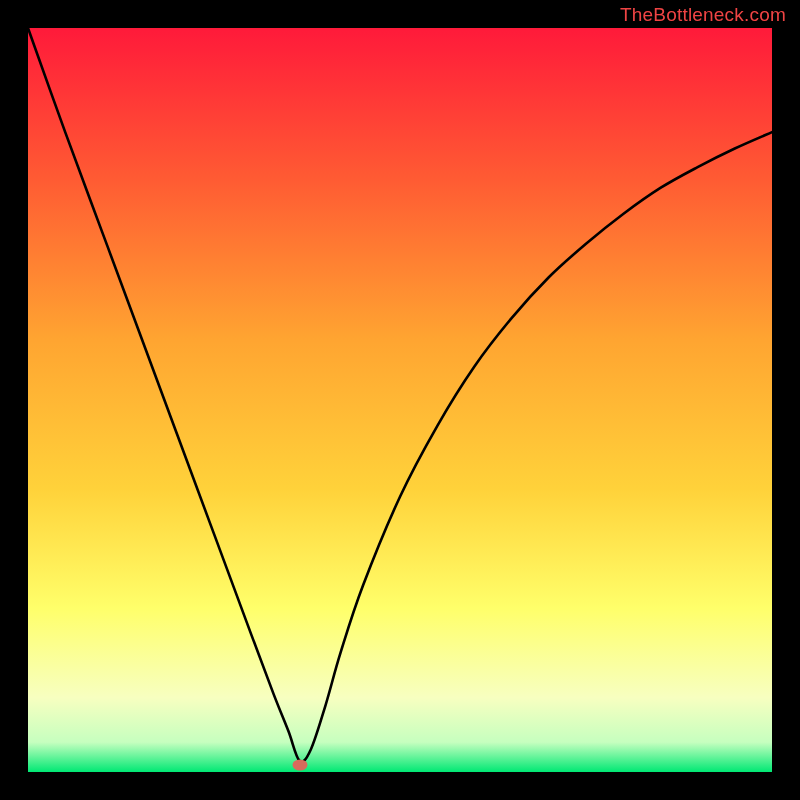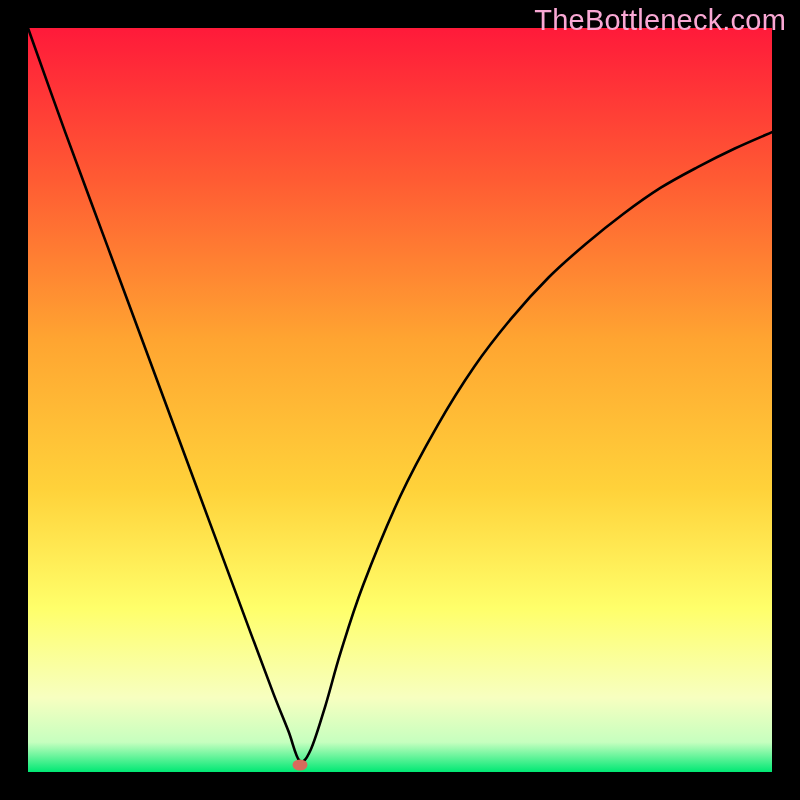--- a/index.html
+++ b/index.html
@@ -14,22 +14,22 @@
   .frame {
     position: relative;
     width: 800px;
     height: 800px;
     background: #000;
   }
   .watermark {
     position: absolute;
     top: 4px;
     right: 14px;
-    color: #f9a8d4;
-    font-size: 29px;
+    color: #ef4444;
+    font-size: 19px;
     font-weight: 500;
     letter-spacing: 0.2px;
     z-index: 3;
   }
   .plot {
     position: absolute;
     left: 28px;
     top: 28px;
     width: 744px;
     height: 744px;

